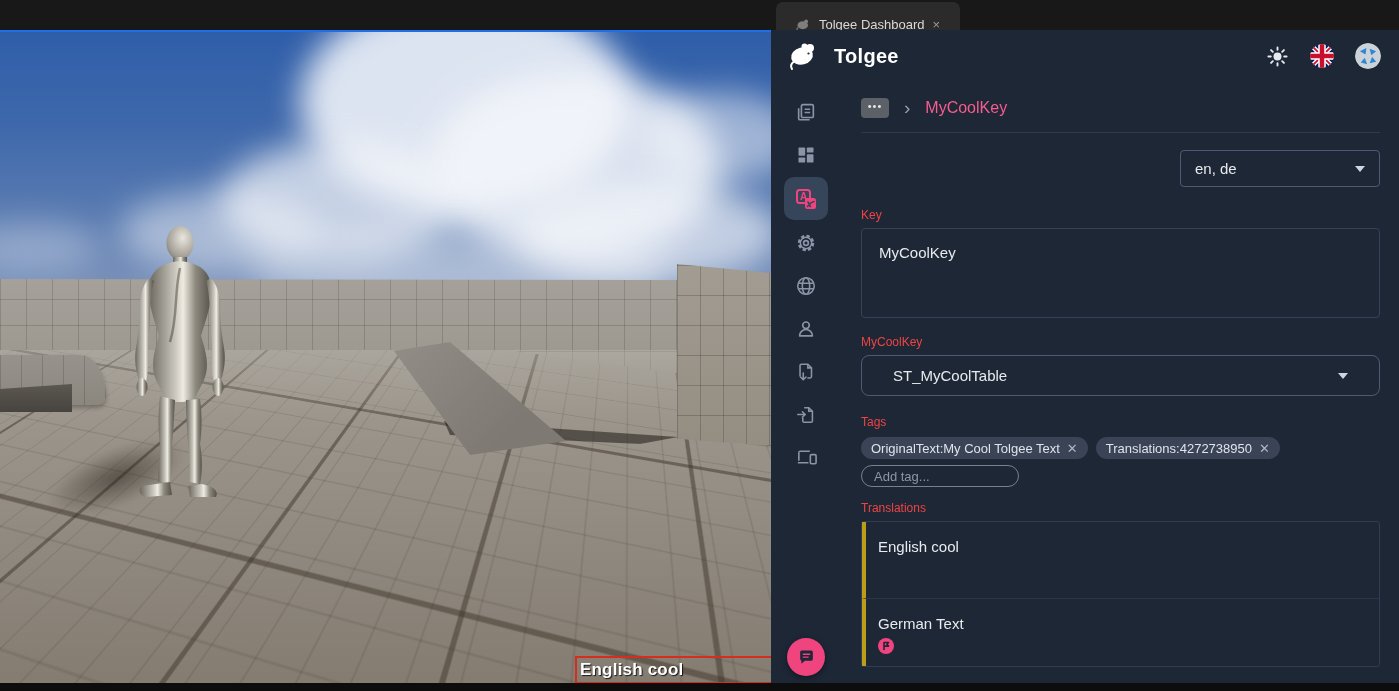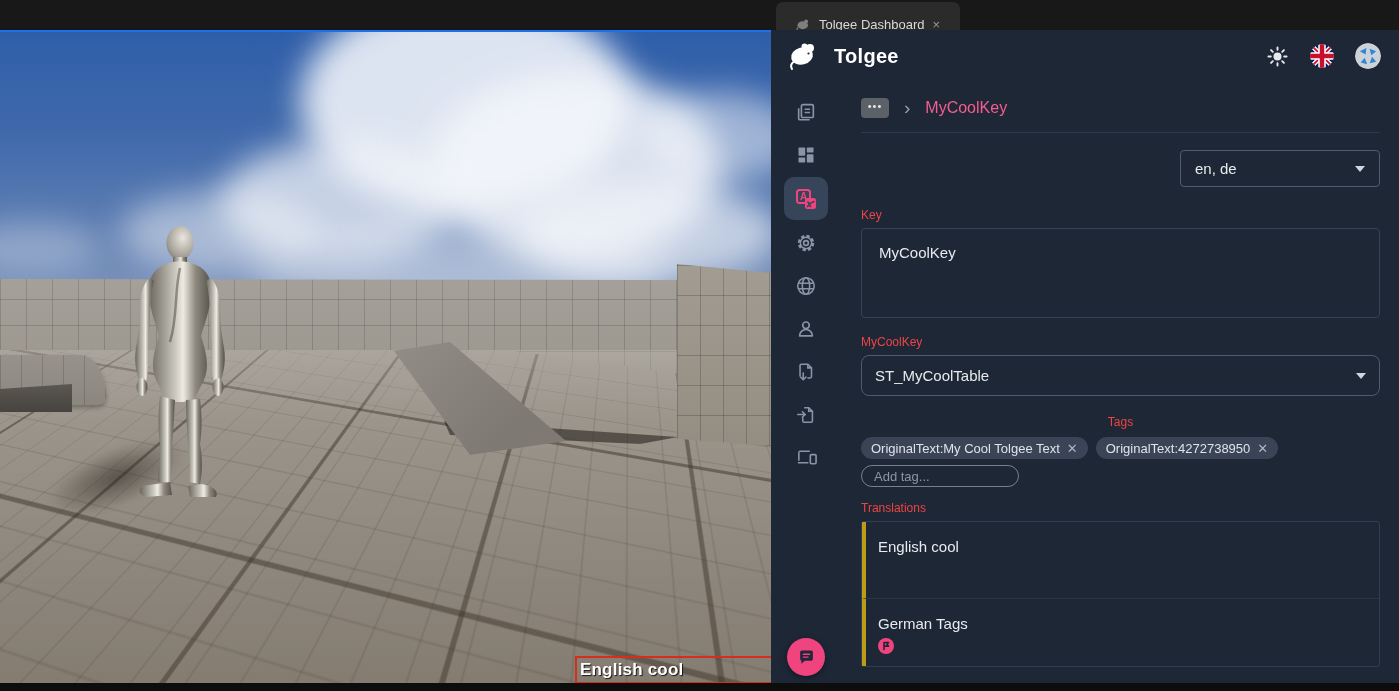--- a/index.html
+++ b/index.html
@@ -120,23 +120,23 @@
             height:37px; padding:0 14px; font-size:15px; color:#e8eaed; cursor:pointer; }
   .lang-select { width:200px;gap:12px; }
   .caret { margin-left:auto; width:0; height:0; border-left:5px solid transparent;
            border-right:5px solid transparent; border-top:6px solid #cfd6df; }
 
   .f-label { color:#ef4444; font-size:12px; }
   .lbl-key { margin-top:21px; }
   .key-box { margin-top:6px; height:90px; border:1px solid #35425a; border-radius:4px;
              padding:15px 17px; font-size:15px; color:#e8eaed; }
   .lbl-ns { margin-top:17px; }
-  .ns-select { margin-top:6px; height:41px; border-radius:8px; border-color:#4d5c74; padding:0 13px; }
-
-  .lbl-tags { margin-top:19px;text-align:center; }
+  .ns-select { margin-top:6px; height:41px; border-radius:8px; border-color:#4d5c74; padding:0 31px; }
+
+  .lbl-tags { margin-top:19px; }
   .chips { display:flex; gap:8px; margin-top:8px; flex-wrap:wrap; }
   .chip { display:flex; align-items:center; background:#3a4456; border-radius:999px; height:22px;
           padding:0 10px; font-size:13px; color:#dfe3ea; }
   .chip-x { margin-left:7px; color:#aeb6c2; font-size:13px; cursor:pointer; }
   .add-tag { margin-top:6px; width:158px; height:22px; border-radius:999px; border:1px solid #77808d;
              background:transparent; color:#c7cdd6; font-size:13px; padding:0 12px; outline:none;
              font-family:"Liberation Sans", sans-serif; display:block; }
   .add-tag::placeholder { color:#8d96a3; }
 
   .lbl-tr { margin-top:14px; }
@@ -370,34 +370,34 @@
         <span class="caret"></span>
       </div>
 
       <div class="f-label lbl-tags">Tags</div>
       <div class="chips">
         <div class="chip">
           <span>OriginalText:My Cool Tolgee Text</span>
           <span class="chip-x">✕</span>
         </div>
         <div class="chip">
-          <span>OriginalText:4272738950</span>
+          <span>Translations:4272738950</span>
           <span class="chip-x">✕</span>
         </div>
       </div>
       <input class="add-tag" placeholder="Add tag..." style="">
 
       <div class="f-label lbl-tr">Translations</div>
       <div class="tr-box">
         <div class="tr-row first">
           <div class="tr-text">English cool</div>
         </div>
         <div class="tr-row second">
           <div>
-            <div class="tr-text">German Tags</div>
+            <div class="tr-text">German Text</div>
             <svg class="mt-badge" width="16" height="16" viewBox="0 0 16 16">
               <circle cx="8" cy="8" r="8" fill="#f0447f"></circle>
               <path d="M6 4.5 v7 M6 4.5 h4.5 l-1.6 1.8 1.6 1.8 H6" fill="none" stroke="#1d2736" stroke-width="1.6" stroke-linejoin="round" stroke-linecap="round"></path>
             </svg>
           </div>
         </div>
       </div>
     </div>
   </div>
 </div>

